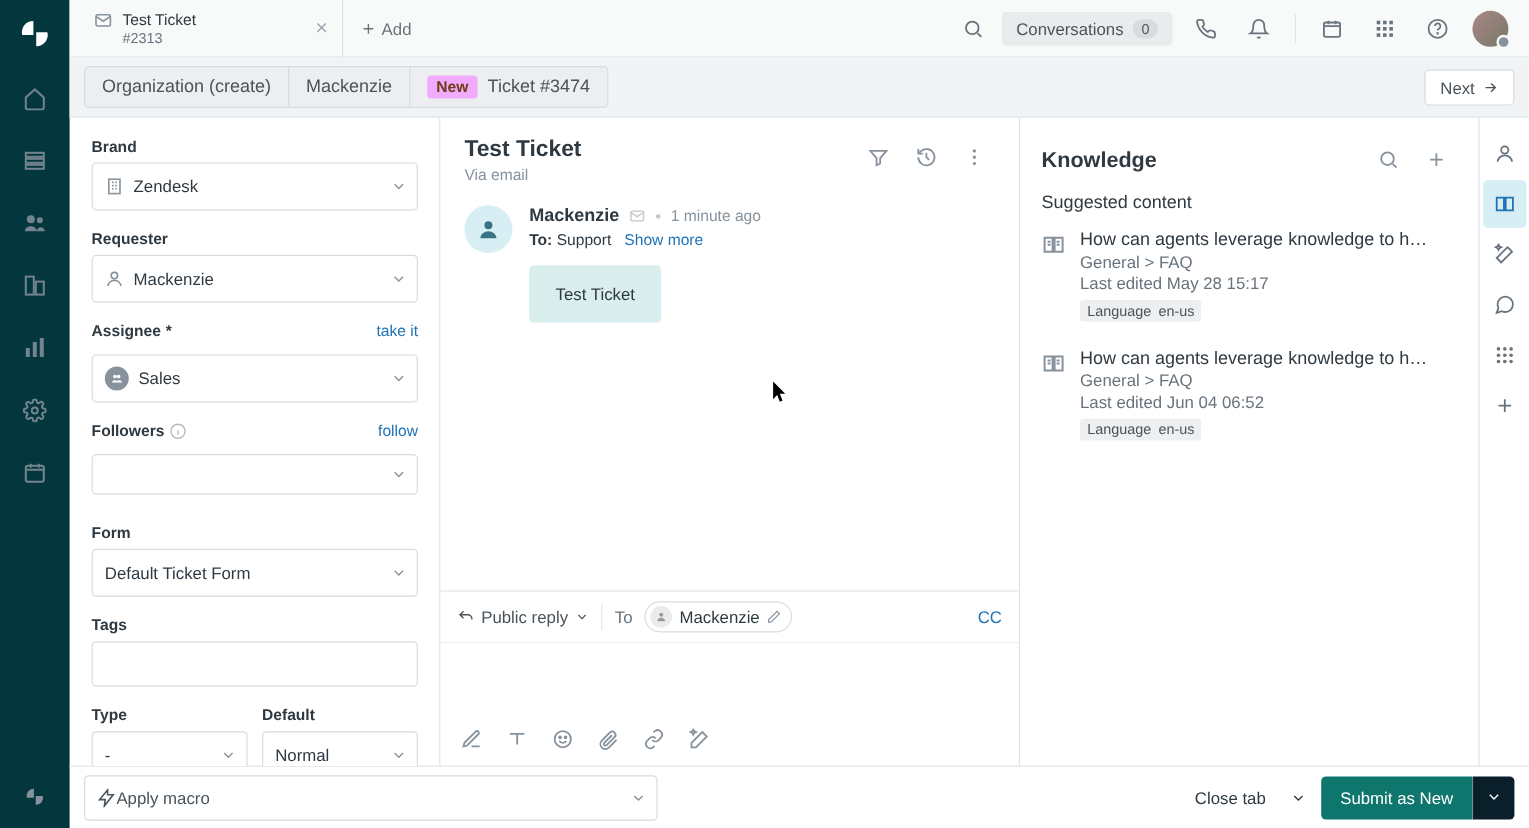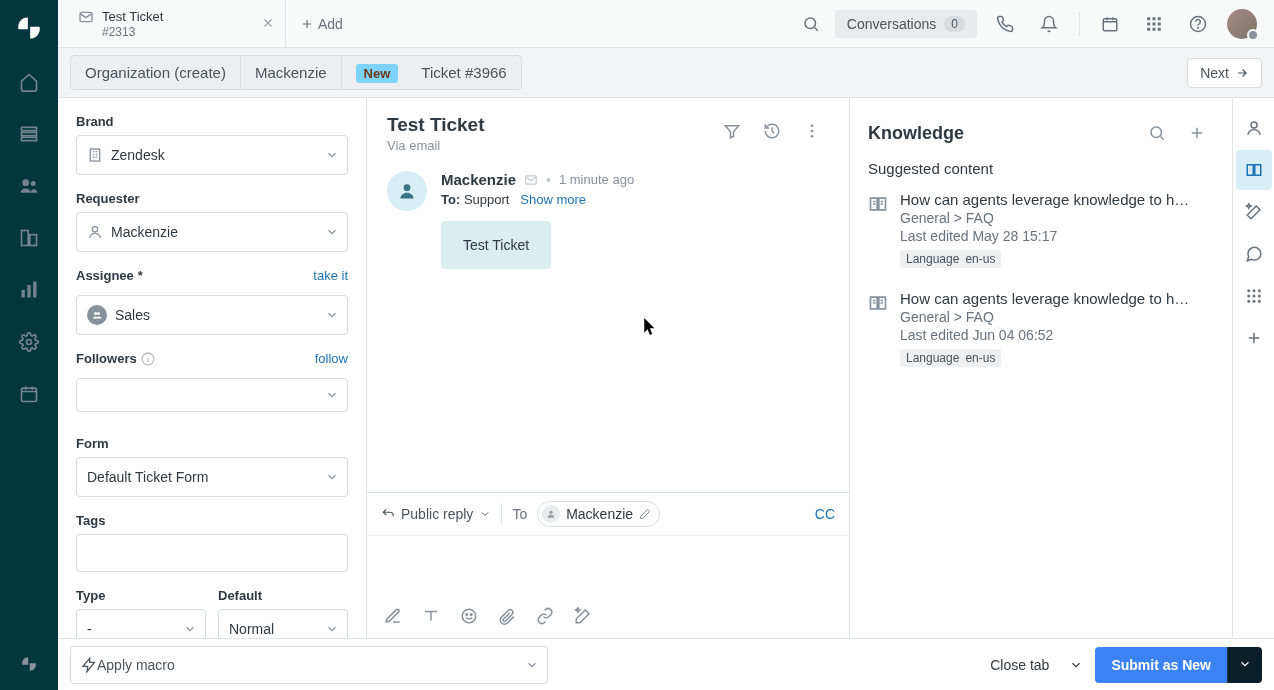--- a/index.html
+++ b/index.html
@@ -64,21 +64,21 @@
     height:50px; background:#f1f3f4; border-bottom:1px solid #e0e5ea;
     display:flex; align-items:center; padding:0 12px;
   }
   .crumb-group { display:flex; align-items:center; }
   .crumb-seg {
     background:#eceeef; padding:8px 14px; font-size:15px; color:#49545c;
     border:1px solid #d8dcde; margin-left:-1px;
   }
   .crumb-seg:first-child { border-radius:4px 0 0 4px; margin-left:0;}
   .crumb-seg:last-child { border-radius:0 4px 4px 0;}
-  .crumb-badge { background:#7dd3fc; color:#703815; font-weight:600; padding:2px 8px; border-radius:3px; margin-right:23px; font-size:13px;}
+  .crumb-badge { background:#f0abfc; color:#703815; font-weight:600; padding:2px 8px; border-radius:3px; margin-right:8px; font-size:13px;}
   .next-btn {
     margin-left:auto; border:1px solid #d8dcde; padding:6px 12px; border-radius:4px;
     display:flex; align-items:center; gap:6px; color:#49545c; cursor:pointer; background:#fff;
   }
 
   
   .body { flex:1; display:flex; min-height:0; }
 
   
   .sidebar {
@@ -173,21 +173,21 @@
   }
   .macro {
     flex:0 0 478px; border:1px solid #d8dcde; border-radius:4px; height:38px;
     display:flex; align-items:center; gap:0; padding:0 10px; color:#49545c; cursor:pointer;
     position:relative;
   }
   .macro-chevron{ position:absolute; right:8px; color:#87929d;}
   .close-tab { margin-left:auto; display:flex; align-items:center; gap:20px; color:#2f3941; cursor:pointer;}
   .submit-group { display:flex; }
   .submit-btn {
-    background:#3b82f6; color:#fff; padding:10px 16px; border-radius:4px 0 0 4px; cursor:pointer; font-weight:700;
+    background:#0f766e; color:#fff; padding:10px 16px; border-radius:4px 0 0 4px; cursor:pointer; font-weight:400;
   }
   .submit-caret {
     background:#0b1f2a; color:#fff; padding:10px 10px; border-radius:0 4px 4px 0; border-left:1px solid #22343e; cursor:pointer;
   }
 
   svg { display:block; }
   .cursor { position:absolute; left:644px; top:318px; pointer-events:none;}
 </style>
 </head>
 <body>
@@ -334,21 +334,21 @@
           </div>
         </div>
       </div>
     </div>
 
     <div class="crumbbar">
       <div class="crumb-group">
         <div class="crumb-seg">Organization (create)</div>
         <div class="crumb-seg">Mackenzie</div>
         <div class="crumb-seg">
-          <span class="crumb-badge">New</span><span>Ticket #3966</span>
+          <span class="crumb-badge">New</span><span>Ticket #3474</span>
         </div>
       </div>
       <div class="next-btn">
         <span>Next</span>
         <svg width="14" height="14" viewBox="0 0 24 24" fill="none" stroke="currentColor" stroke-width="2">
             <path d="M5 12h14M13 6l6 6-6 6"></path>
           </svg>
       </div>
     </div>
 

